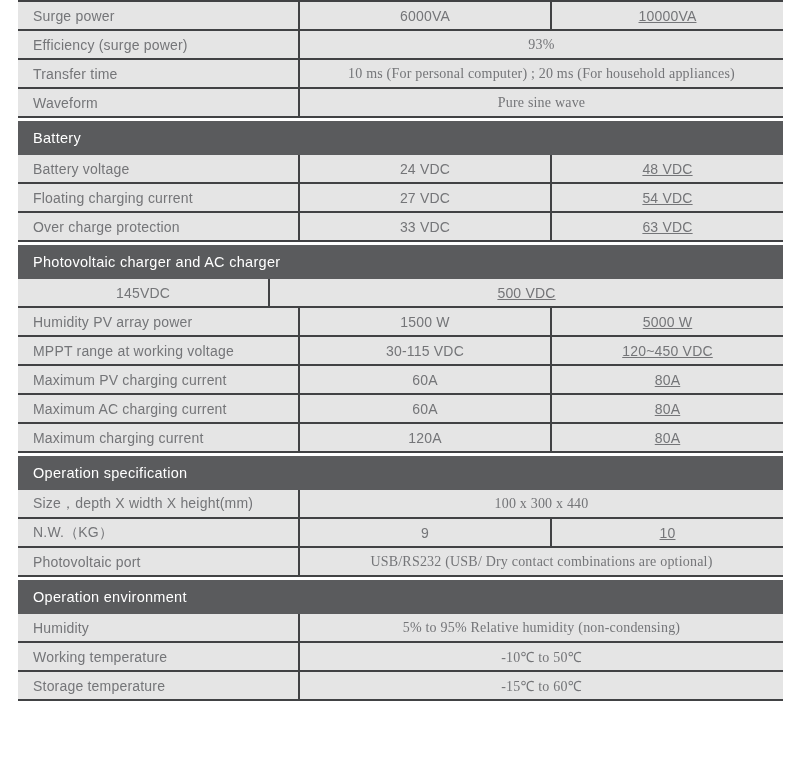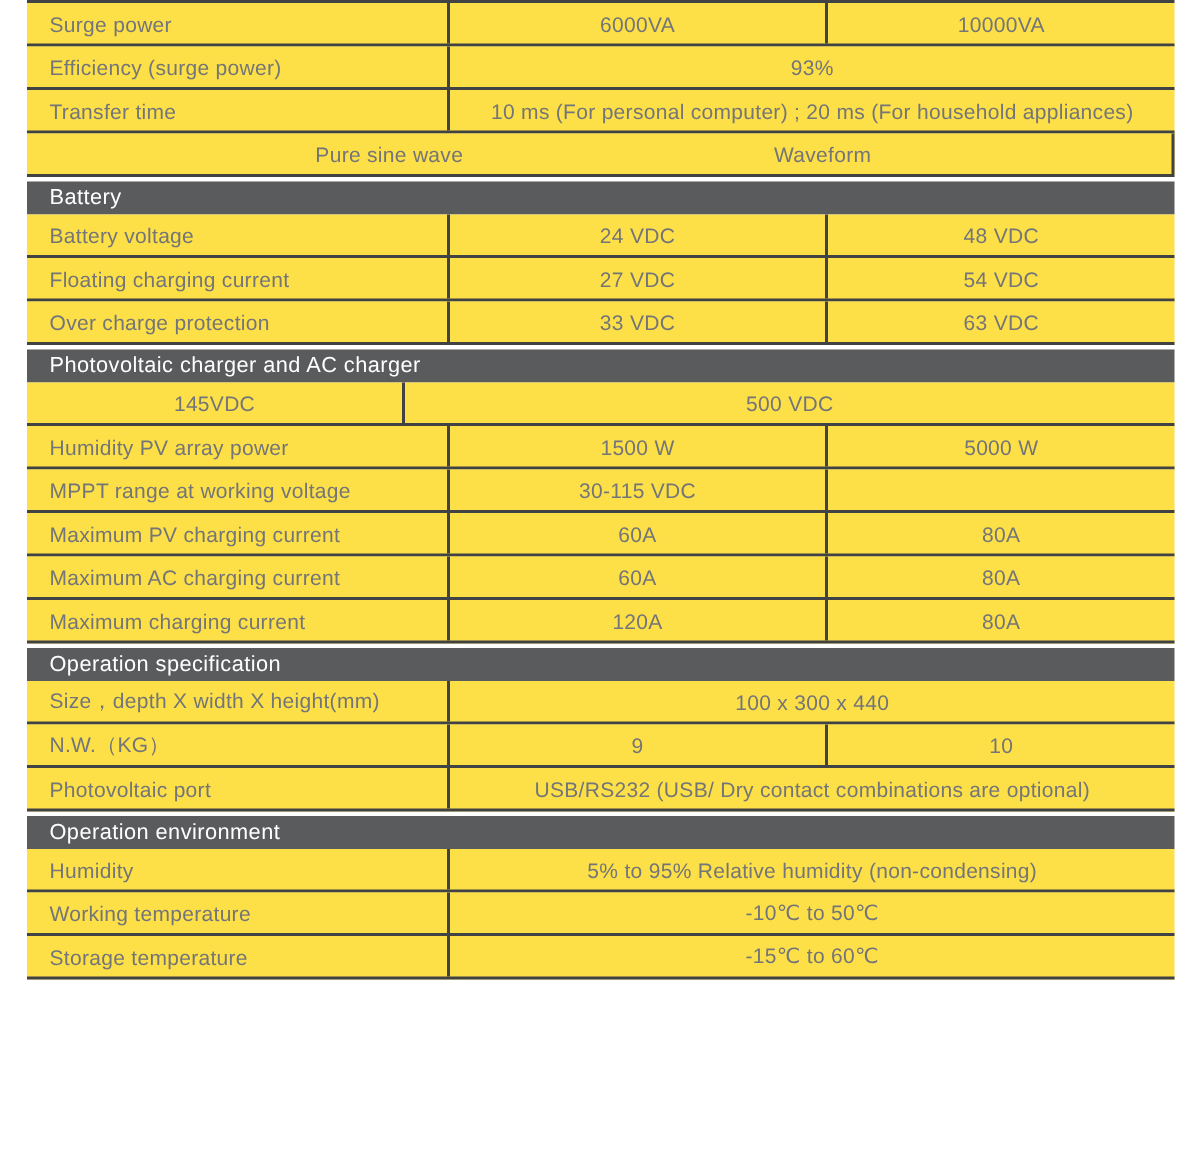--- a/index.html
+++ b/index.html
@@ -24,49 +24,51 @@
     border-top: 2px solid var(--line);
     color: var(--text);
     font-size: 14px;
     letter-spacing: 0.2px;
   }
   .row {
     display: flex;
     height: 29px;
     border-bottom: 2px solid var(--line);
     align-items: stretch;
-    background: #fde047;
+    background: #e5e5e5;
   }
   .cell { display: flex; align-items: center; }
   .cell.label {
     width: 282px;
     padding-left: 15px;
     border-right: 2px solid var(--line);
     white-space: nowrap;
     overflow: hidden;
   }
   .cell.v1 {
     width: 252px;
     justify-content: center;
     border-right: 2px solid var(--line);
     text-align: center;
   }
   .cell.v2 {
     flex: 1;
     justify-content: center;
     text-align: right;
+    text-decoration: underline;
   }
   .cell.vspan {
     flex: 1;
     justify-content: center;
     text-align: right;
     white-space: nowrap;
+    font-family: Liberation Serif, serif;
   }
   .section {
-    height: 22px;
+    height: 34px;
     margin-top: 3px;
     background: var(--band-bg);
     color: var(--band-text);
     display: flex;
     align-items: center;
     padding-left: 15px;
     font-size: 14.5px;
     letter-spacing: 0.3px;
   }
 </style>
@@ -85,22 +87,22 @@
     <div class="cell label">Efficiency (surge power)</div>
     <div class="cell vspan">93%</div>
   </div>
 
   <div class="row">
     <div class="cell label">Transfer time</div>
     <div class="cell vspan">10 ms (For personal computer) ; 20 ms (For household appliances)</div>
   </div>
 
   <div class="row">
+    <div class="cell label">Waveform</div>
     <div class="cell vspan">Pure sine wave</div>
-    <div class="cell label">Waveform</div>
   </div>
 
   <div class="section">
     <span>Battery</span>
   </div>
 
   <div class="row">
     <div class="cell label">Battery voltage</div>
     <div class="cell v1">24 VDC</div>
     <div class="cell v2">48 VDC</div>
@@ -129,20 +131,21 @@
 
   <div class="row">
     <div class="cell label">Humidity PV array power</div>
     <div class="cell v1">1500 W</div>
     <div class="cell v2">5000 W</div>
   </div>
 
   <div class="row">
     <div class="cell label">MPPT range at working voltage</div>
     <div class="cell v1">30-115 VDC</div>
+    <div class="cell v2">120~450 VDC</div>
   </div>
 
   <div class="row">
     <div class="cell label">Maximum PV charging current</div>
     <div class="cell v1">60A</div>
     <div class="cell v2">80A</div>
   </div>
 
   <div class="row">
     <div class="cell label">Maximum AC charging current</div>

